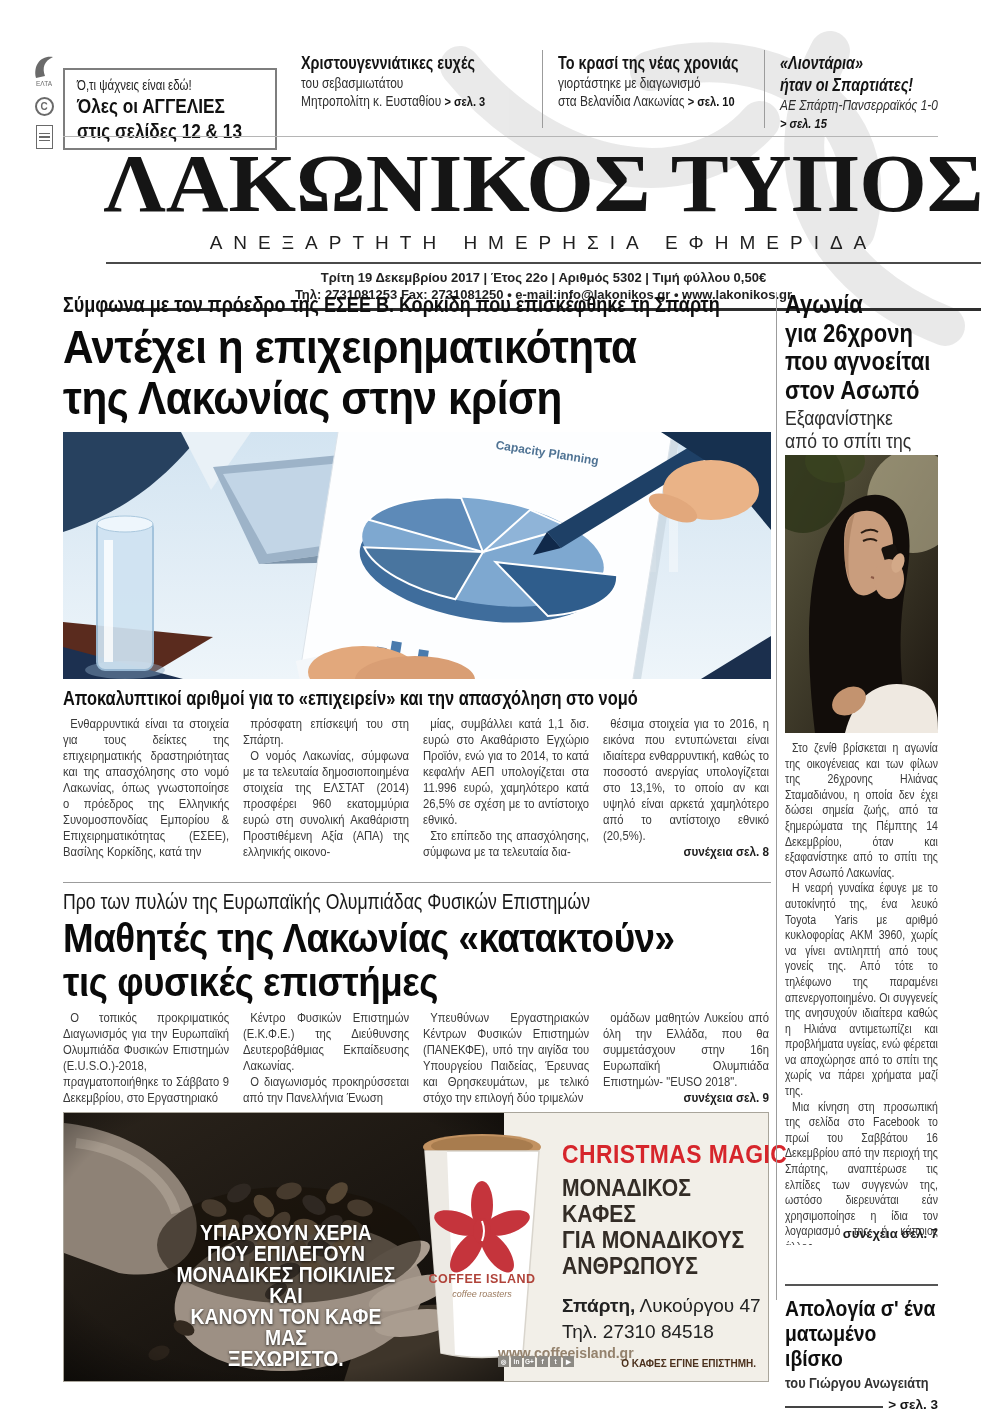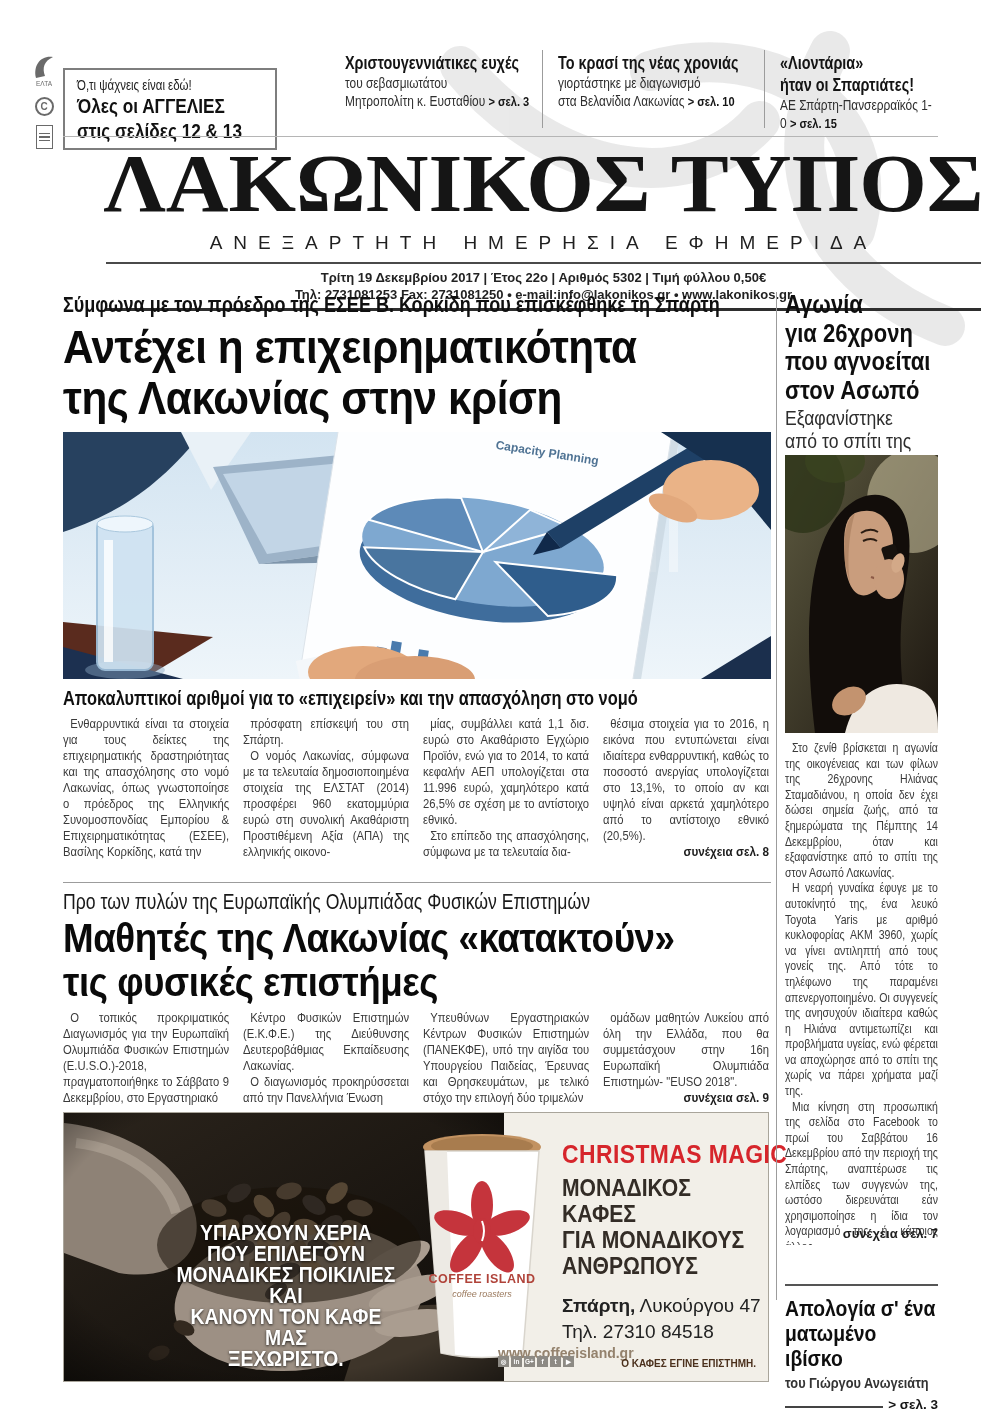--- a/index.html
+++ b/index.html
@@ -74,37 +74,37 @@
     </span>
   </div>
 
   <div class="abs" style="left:63px;top:46px;width:875px;height:88px;">
     <div class="classifieds-box abs" style="left:0;top:2px;width:214px;height:82px;margin-top:20px;">
       <div class="cl-tag cx82">Ό,τι ψάχνεις είναι εδώ!</div>
       <div class="cl-main cx82">Όλες οι ΑΓΓΕΛΙΕΣ</div>
       <div class="cl-main cx82">στις σελίδες 12 &amp; 13</div>
     </div>
 
-    <div class="abs" style="left:238px;top:6px;width:232px;margin-left:44px;">
+    <div class="abs" style="left:238px;top:6px;width:232px;">
       <div class="teaser-title cx78">Χριστουγεννιάτικες ευχές</div>
       <div class="teaser-line cx82">του σεβασμιωτάτου</div>
       <div class="teaser-line cx82"><span>Μητροπολίτη κ. Ευσταθίου</span>
         <span class="pg">&gt; σελ. 3</span></div>
     </div>
     <div class="vline abs" style="left:479px;top:4px;height:78px;"></div>
 
     <div class="abs" style="left:495px;top:6px;width:200px;">
       <div class="teaser-title cx78">Το κρασί της νέας χρονιάς</div>
       <div class="teaser-line cx82">γιορτάστηκε με διαγωνισμό</div>
       <div class="teaser-line cx82"><span>στα Βελανίδια Λακωνίας</span>
         <span class="pg">&gt; σελ. 10</span></div>
     </div>
     <div class="vline abs" style="left:701px;top:4px;height:78px;"></div>
 
-    <div class="abs" style="left:717px;top:6px;width:158px;">
+    <div class="abs" style="left:717px;top:6px;width:158px;font-style:italic;">
       <div class="teaser-title cx78">«Λιοντάρια»</div>
       <div class="teaser-title cx78">ήταν οι Σπαρτιάτες!</div>
       <div class="teaser-line cx82"><span>ΑΕ Σπάρτη-Πανσερραϊκός 1-0</span>
         <span class="pg">&gt; σελ. 15</span></div>
     </div>
   </div>
 
   <div class="abs" style="left:63px;top:136px;width:875px;height:1px;background:#b5b5b5;"></div>
 
   <div class="abs" style="left:63px;top:142px;width:875px;text-align:center;margin-left:43px;">

